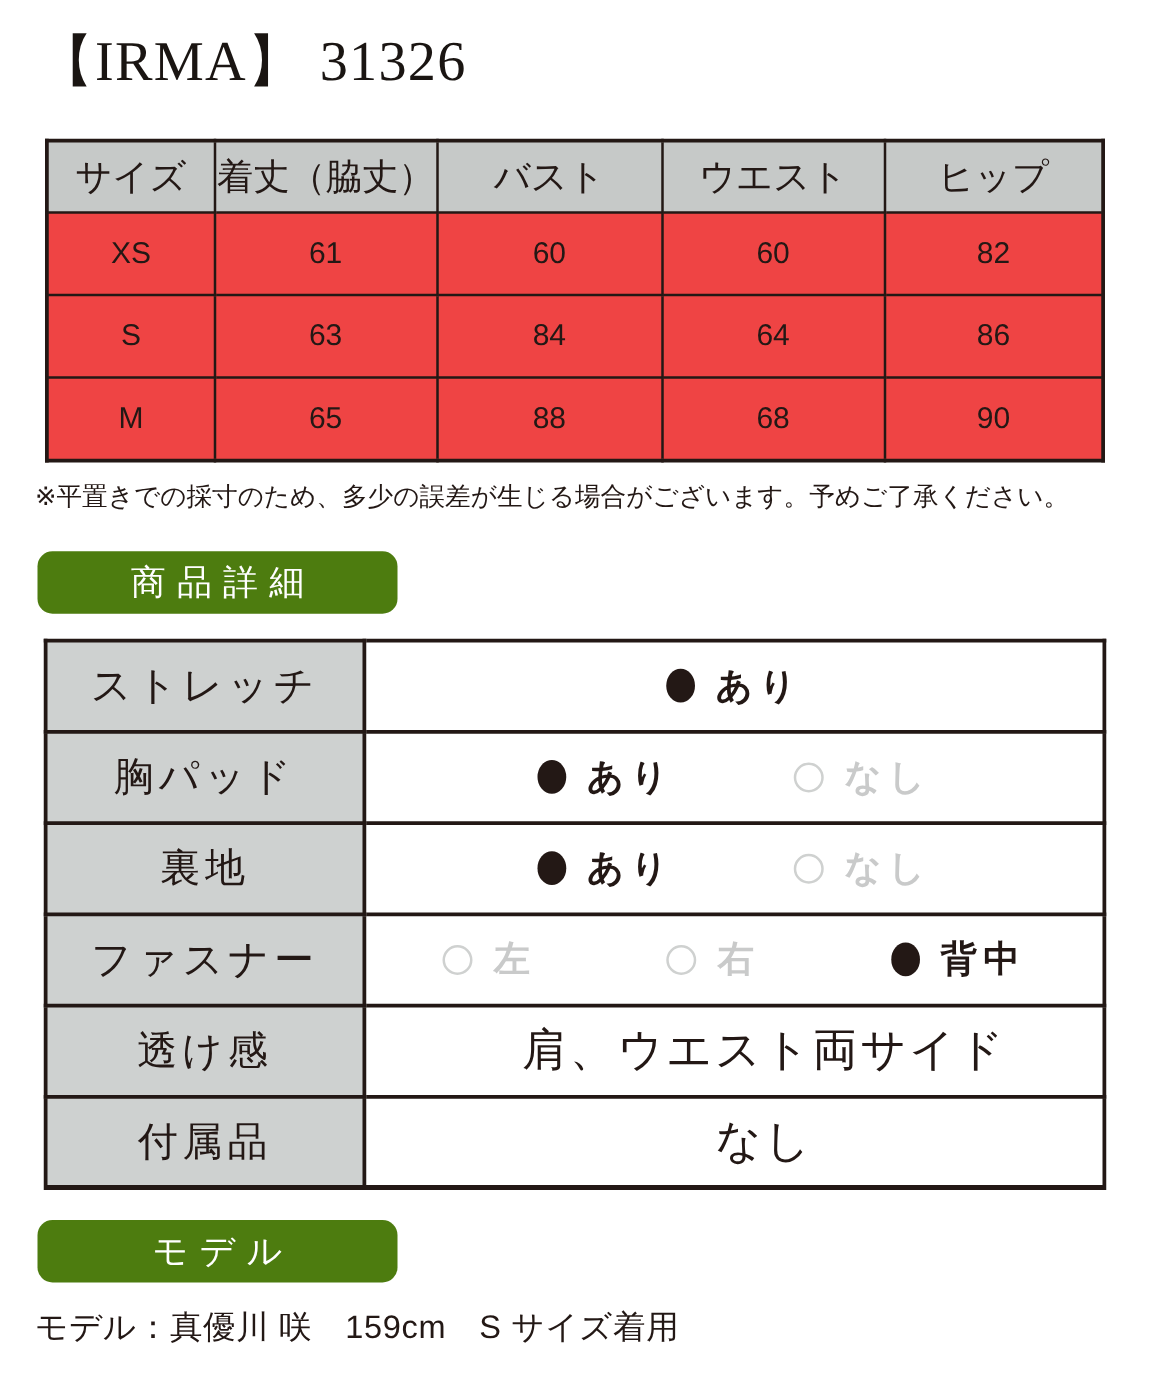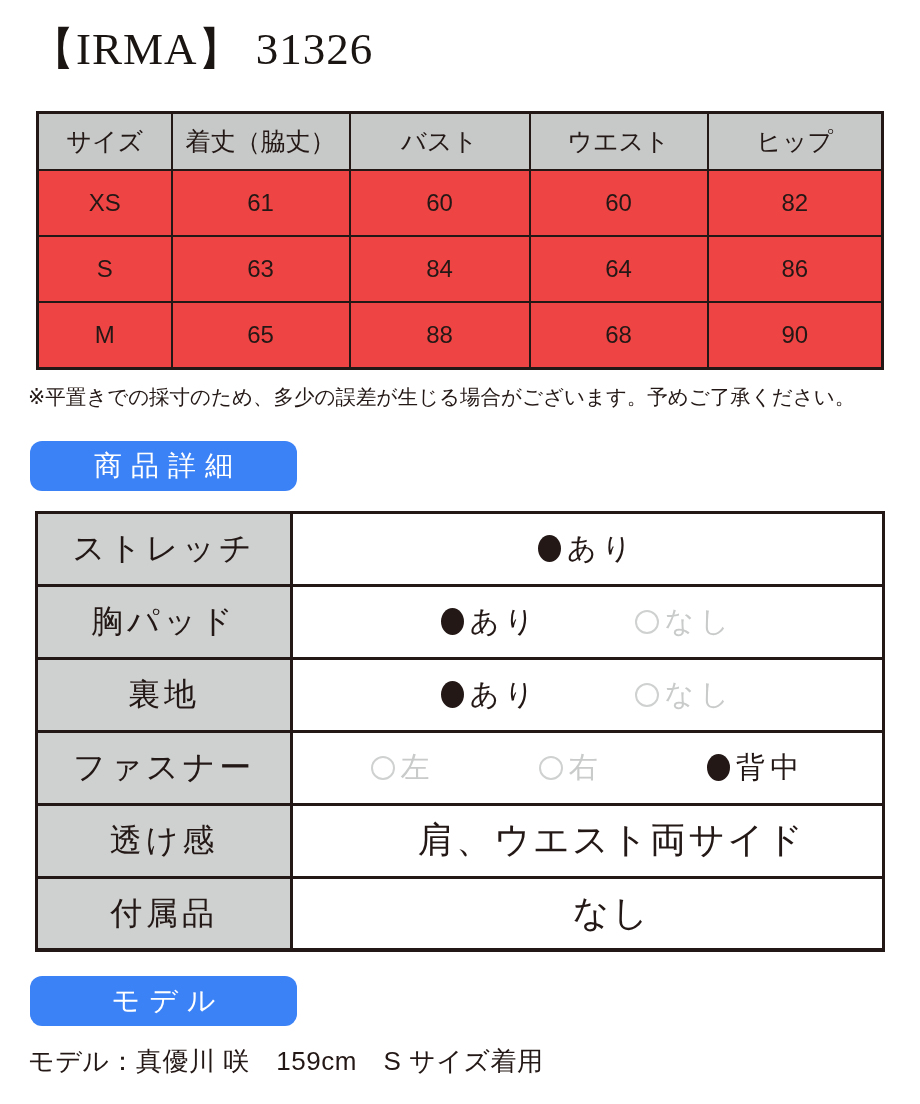--- a/index.html
+++ b/index.html
@@ -31,21 +31,21 @@
     border: 3px solid #231815;
     table-layout: fixed;
   }
   table.size-table th, table.size-table td {
     border: 2px solid #231815;
     text-align: center;
     vertical-align: middle;
   }
   table.size-table th {
     background: #c6c9c8;
-    font-size: 25px;
+    font-size: 29px;
     font-weight: 500;
     height: 58px;
   }
   table.size-table td {
     font-size: 24px;
     font-weight: 400;
     height: 66px;
     background: #ef4444;
   }
   .col-size { width: 134px; }
@@ -57,23 +57,23 @@
   .note {
     margin: 13px 0 0 -2px;
     font-size: 20.5px;
     letter-spacing: 0px;
     color: #231815;
     white-space: nowrap;
   }
 
   
   .badge {
-    width: 267px;
+    width: 288px;
     height: 50px;
-    background: #3b82f6;
+    background: #4d7c0f;
     border-radius: 12px;
     color: #ffffff;
     font-size: 28px;
     letter-spacing: 0.32em;
     display: flex;
     align-items: center;
     justify-content: center;
     text-indent: 0.32em; 
   }
   .badge-details { margin: 30px 0 0 0; }
@@ -105,21 +105,21 @@
     background: #ffffff;
     text-align: center;
   }
   .opts {
     display: flex;
     justify-content: center;
     align-items: center;
     gap: 95px;
   }
   .opts.wide { gap: 104px; }
-  .opt { display: inline-flex; align-items: center; gap: 6px; }
+  .opt { display: inline-flex; align-items: center; gap: 17px; font-weight: bold; }
   .opt-label { font-size: 29px; letter-spacing: 0.18em; }
   .opt.selected .opt-label { color: #231815; }
   .opt.unselected .opt-label { color: #c9caca; }
   .radio-dot {
     width: 23px; height: 27px;
     border-radius: 50%;
     background: #231815;
     display: inline-block;
   }
   .radio-circle {

